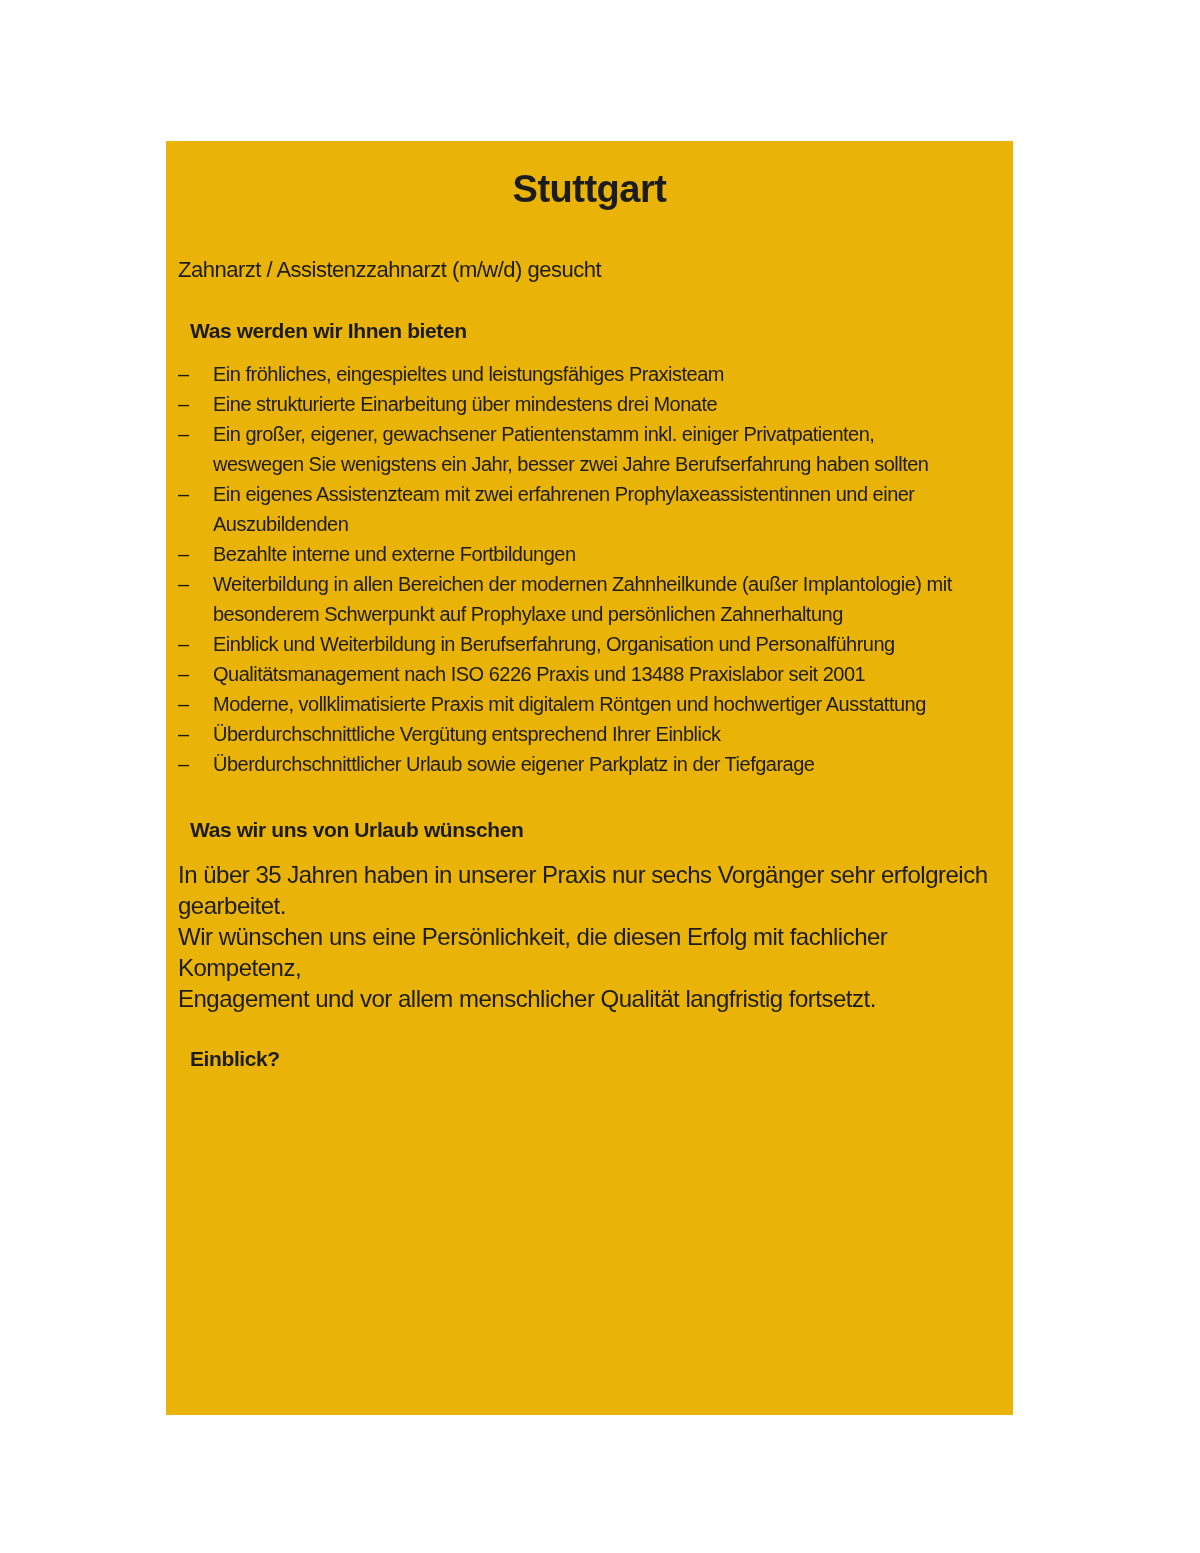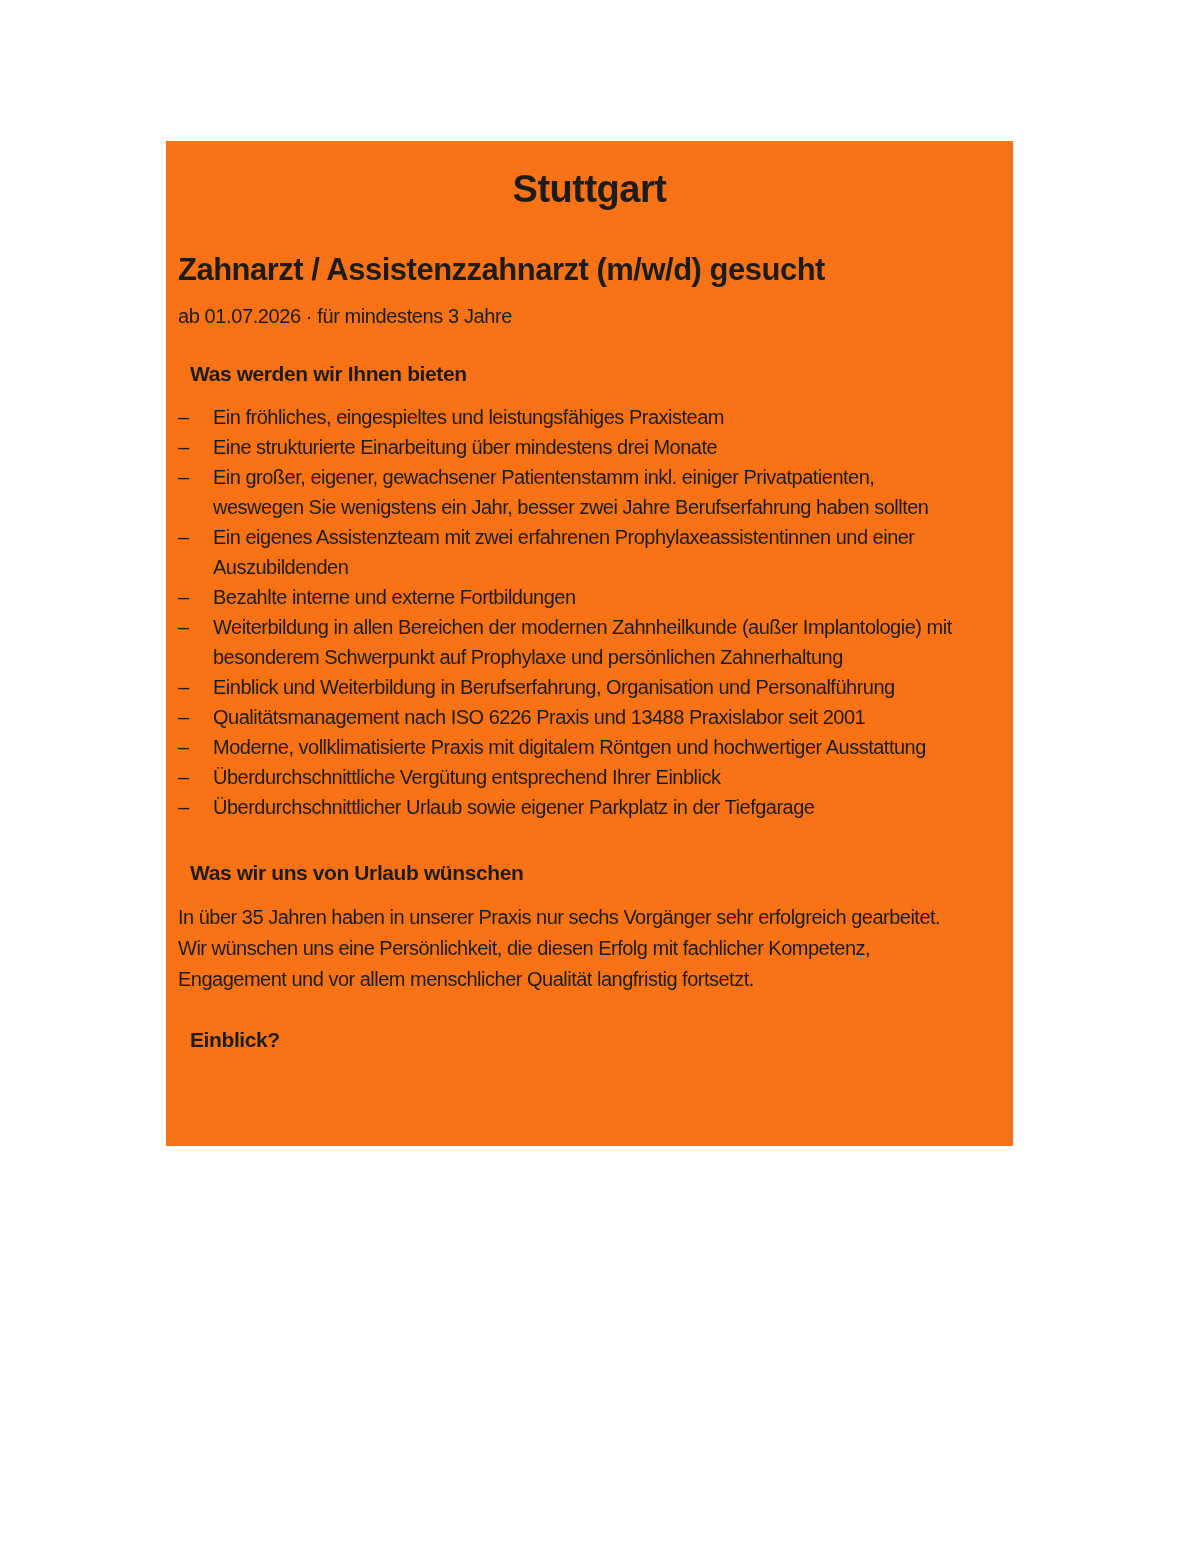--- a/index.html
+++ b/index.html
@@ -13,38 +13,38 @@
     height: 1553px;
     background: #ffffff;
     font-family: "Liberation Sans", sans-serif;
     color: #1c1c1c;
   }
   .panel {
     position: absolute;
     left: 166px;
     top: 141px;
     width: 847px;
-    height: 1005px;
+    height: 1274px;
     box-sizing: border-box;
-    background: #f97316;
+    background: #eab308;
     padding: 25px 12px 0 12px;
   }
   .doc-title {
     margin: 0;
     font-size: 38px;
     line-height: 46px;
     font-weight: bold;
     text-align: center;
     letter-spacing: -0.5px;
   }
   .job-title {
     margin: 42px 0 0 0;
-    font-size: 31px;
+    font-size: 22px;
     line-height: 32px;
-    font-weight: bold;
+    font-weight: normal;
     letter-spacing: -0.5px;
   }
   .job-meta {
     margin: 17px 0 0 0;
     font-size: 20px;
     line-height: 26px;
     letter-spacing: -0.4px;
   }
   .section-heading {
     margin: 31px 0 0 12px;
@@ -70,37 +70,36 @@
   }
   .offer-list .marker {
     flex: 0 0 35px;
   }
   .offer-list .txt {
     flex: 1 1 auto;
     white-space: pre-line;
   }
   .para {
     margin: 15px 0 0 0;
-    font-size: 20px;
+    font-size: 24px;
     line-height: 31px;
     letter-spacing: -0.5px;
     white-space: pre-line;
   }
 </style>
 </head>
 <body>
 
 <div class="page">
   <div class="panel">
 
     <h1 class="doc-title">Stuttgart</h1>
 
     <h2 class="job-title">Zahnarzt / Assistenzzahnarzt (m/w/d) gesucht</h2>
 
-    <p class="job-meta">ab 01.07.2026 · für mindestens 3 Jahre</p>
 
     <h3 class="section-heading">Was werden wir Ihnen bieten</h3>
 
     <ul class="offer-list">
       <li>
         <span class="marker">–</span>
         <span class="txt">Ein fröhliches, eingespieltes und leistungsfähiges Praxisteam</span>
       </li>
       <li>
         <span class="marker">–</span>

